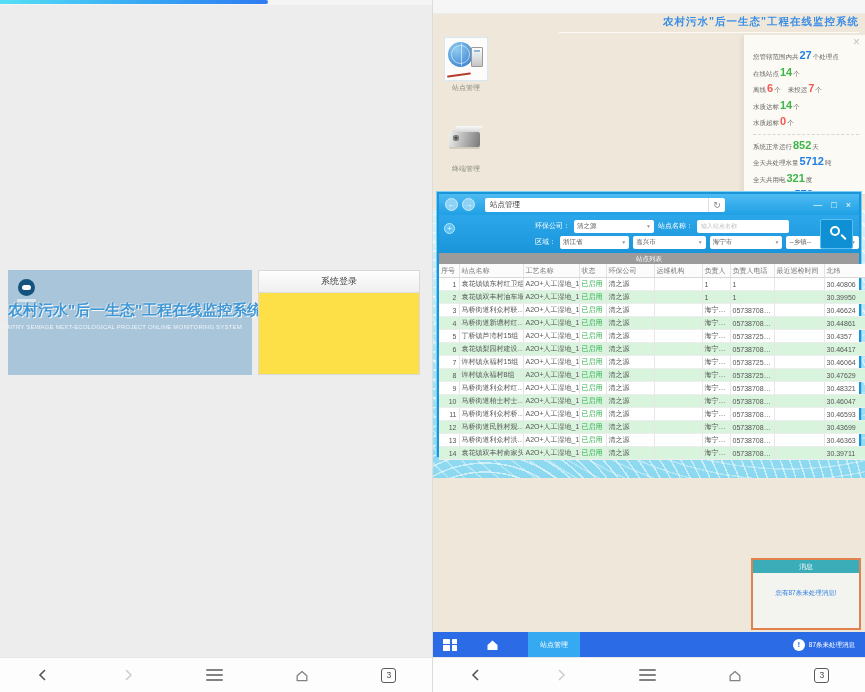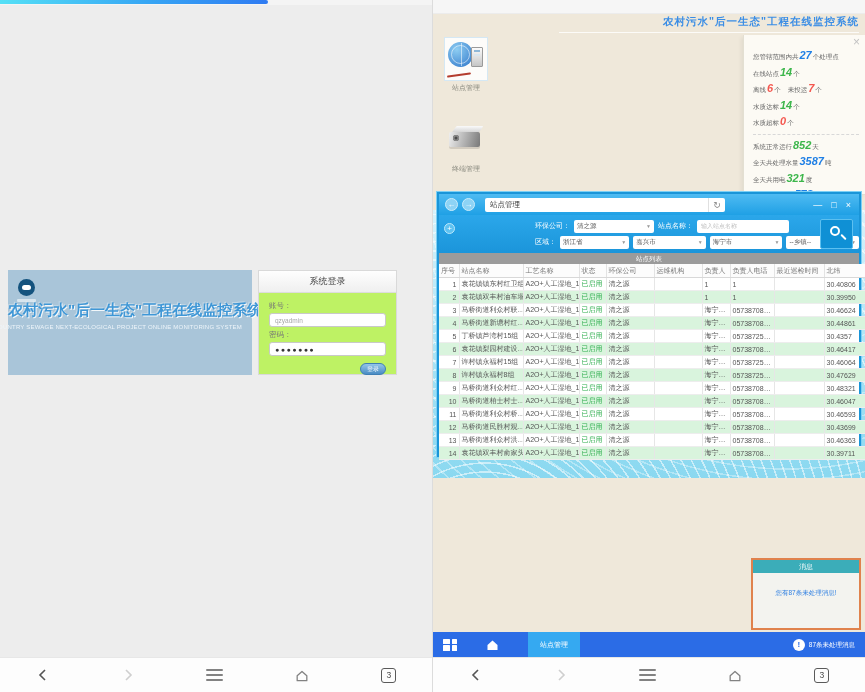--- a/index.html
+++ b/index.html
@@ -14,22 +14,22 @@
   .loading-bar{position:absolute;top:0;left:0;width:268px;height:4px;border-radius:0 2px 2px 0;
                background:linear-gradient(90deg,#55e0f6,#37a6f4 55%,#2f7bf2);}
   .banner{position:absolute;left:8px;top:270px;width:244px;height:105px;background:#a9c5d9;}
   .logo{position:absolute;left:10px;top:9px;width:17px;height:17px;border-radius:50%;background:#14537e;}
   .logo::after{content:"";position:absolute;left:4px;top:6px;width:9px;height:5px;background:#fff;border-radius:4px;}
   .logo-caption{position:absolute;left:9px;top:29px;width:19px;height:3px;background:rgba(255,255,255,.55);border-radius:1px;}
   .banner-title{position:absolute;left:0;right:0;top:31px;text-align:center;font-size:15px;font-weight:bold;
                 color:#3f97d6;white-space:nowrap;
                 text-shadow:1px 1px 0 rgba(255,255,255,.85),-1px -1px 0 rgba(255,255,255,.35);}
   .banner-sub{position:absolute;right:10px;top:54px;font-size:6px;color:#eef5fa;letter-spacing:.2px;white-space:nowrap;}
-  .login-panel{position:absolute;left:258px;top:270px;width:139px;height:105px;box-sizing:border-box;
-               background:#bef264;border:1px solid #d9d9d9;}
+  .login-panel{position:absolute;left:258px;top:270px;width:162px;height:105px;box-sizing:border-box;
+               background:#fde047;border:1px solid #d9d9d9;}
   .login-header{height:21px;line-height:21px;text-align:center;font-size:9px;color:#444;
                 background:linear-gradient(#fefefe,#efefef);border-bottom:1px solid #ddd;}
   .login-body{display:flex;flex-direction:column;padding:5px 10px 0 10px;}
   .login-body label{font-size:7.5px;color:#777;margin:3px 0 2px 0;}
   .field{height:14px;background:#fff;border:1px solid #c9c9c9;border-radius:3px;box-sizing:border-box;
          display:flex;align-items:center;padding:0 5px;font-size:6.5px;color:#a8a8a8;}
   .field.pwd span{font-size:7px;color:#333;letter-spacing:1.5px;}
   .login-btn{width:26px;height:12px;border-radius:6px;box-sizing:border-box;margin:7px 0 0 auto;
              background:linear-gradient(#93c6e8,#4b8cc4);border:1px solid #3f7fb5;
              color:#fff;font-size:6px;line-height:10px;text-align:center;}
@@ -83,21 +83,21 @@
   .m-pin{position:absolute;left:20px;top:2px;width:10px;height:10px;background:#e03c30;
          border-radius:50% 50% 50% 0;transform:rotate(45deg);}
   .m-pin::after{content:"";position:absolute;left:3px;top:3px;width:4px;height:4px;border-radius:50%;background:#fff;}
 
   
   .stats{position:absolute;top:35px;right:0;width:122px;height:160px;box-sizing:border-box;z-index:2;
          background:#fcfaf4;border-left:1px solid #e3dfd2;border-bottom:1px solid #e3dfd2;
          box-shadow:-2px 2px 4px rgba(0,0,0,.06);padding:13px 6px 0 9px;overflow:hidden;}
   .stats-close{position:absolute;top:1px;right:5px;font-size:12px;color:#c2c2c2;line-height:12px;}
   .stat-line{font-size:6.5px;color:#666;line-height:15.5px;white-space:nowrap;}
-  .stat-line .val{font-size:11px;font-weight:bold;margin:0 1px;font-style:italic;}
+  .stat-line .val{font-size:11px;font-weight:bold;margin:0 1px;}
   .stat-line .seg2{margin-left:7px;}
   .c-blue{color:#1f7fe5;}.c-green{color:#3cb64b;}.c-red{color:#f4574f;}
   .stat-div{border-top:1px dashed #d8d8d8;margin:3px 0;}
 
   
   .win{position:absolute;left:4px;top:192px;width:424px;height:265px;box-sizing:border-box;z-index:3;
        background:#fff;border:2px solid #1a95d8;box-shadow:0 0 0 1px #7dd0f5;}
   .titlebar{height:21px;background:linear-gradient(#4fbbf2,#1fa0e5);display:flex;align-items:center;padding:0 6px;gap:4px;}
   .navcirc{width:13px;height:13px;border-radius:50%;background:#8ed3f5;border:1px solid #c9ecfb;box-sizing:border-box;
            color:#fff;font-size:8px;line-height:11px;text-align:center;}
@@ -162,31 +162,20 @@
 
     <div class="banner">
       <div class="logo"></div>
       <div class="logo-caption"></div>
       <div class="banner-title">农村污水"后一生态"工程在线监控系统</div>
       <div class="banner-sub">COUNTRY SEWAGE NEXT-ECOLOGICAL PROJECT ONLINE MONITORING SYSTEM</div>
     </div>
 
     <div class="login-panel">
       <div class="login-header">系统登录</div>
-      <div class="login-body">
-        <label>账号：</label>
-        <div class="field">
-          <span>qzyadmin</span>
-        </div>
-        <label>密码：</label>
-        <div class="field pwd">
-          <span>●●●●●●●</span>
-        </div>
-        <div class="login-btn">登录</div>
-      </div>
     </div>
 
     <div class="navbar">
       <svg width="14" height="14" viewBox="0 0 14 14">
         <path d="M9 2 L4 7 L9 12" fill="none" stroke="#555" stroke-width="1.6"></path>
         </svg>
       <svg width="14" height="14" viewBox="0 0 14 14">
         <path d="M5 2 L10 7 L5 12" fill="none" stroke="#cfcfcf" stroke-width="1.6"></path>
         </svg>
       <div class="menu-icon">
@@ -239,21 +228,21 @@
     <div class="stats">
       <div class="stats-close">×</div>
       <div>
           <div class="stat-line"><span>您管辖范围内共</span><span class="val c-blue">27</span><span>个处理点</span></div>
           <div class="stat-line"><span>在线站点</span><span class="val c-green">14</span><span>个</span></div>
           <div class="stat-line"><span>离线</span><span class="val c-red">6</span><span>个</span><span class="seg2">未投运</span><span class="val c-red">7</span><span>个</span></div>
           <div class="stat-line"><span>水质达标</span><span class="val c-green">14</span><span>个</span></div>
           <div class="stat-line"><span>水质超标</span><span class="val c-red">0</span><span>个</span></div>
           <div class="stat-div"></div>
           <div class="stat-line"><span>系统正常运行</span><span class="val c-green">852</span><span>天</span></div>
-          <div class="stat-line"><span>全天共处理水量</span><span class="val c-blue">3587</span><span>吨</span></div>
+          <div class="stat-line"><span>全天共处理水量</span><span class="val c-blue">5712</span><span>吨</span></div>
           <div class="stat-line"><span>全天共用电</span><span class="val c-green">321</span><span>度</span></div>
           <div class="stat-line"><span>当前COD均值</span><span class="val c-blue">578</span><span>mg/L</span></div>
         </div>
     </div>
 
     <div class="win">
       <div class="titlebar">
         <div class="navcirc">←</div>
         <div class="navcirc">→</div>
         <div class="addr">

